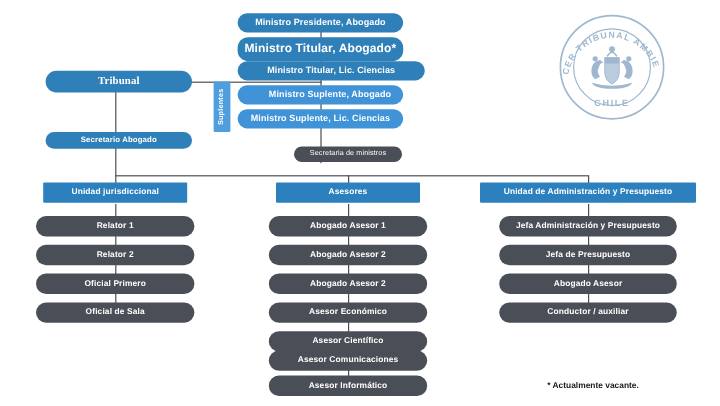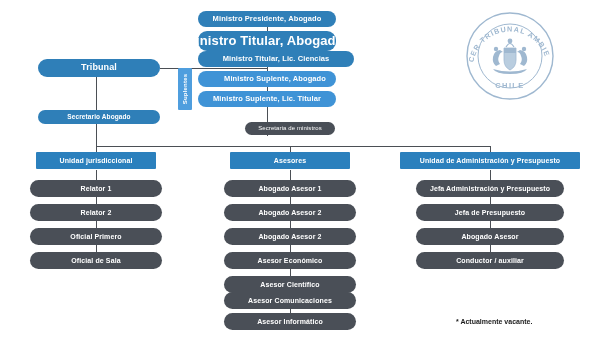--- a/index.html
+++ b/index.html
@@ -111,30 +111,30 @@
       <path d="M60,44 q6,1 7,7 q1,6 -3,9 l-4,-2 q3,-4 1,-8 q-1,-4 -4,-4 z" fill="#9fb8d0"></path>
       <circle cx="36" cy="43" r="2.2" fill="#9fb8d0"></circle>
       <circle cx="64" cy="43" r="2.2" fill="#9fb8d0"></circle>
 
       <path d="M33,63 q17,5 34,0 q-3,5 -17,5 q-14,0 -17,-5 z" fill="#9fb8d0"></path>
       <text x="50" y="82" font-family="Liberation Sans, sans-serif" font-size="7.5" font-weight="bold" fill="#9fb8d0" text-anchor="middle" letter-spacing="1.4">CHILE</text>
     </svg>
   </div>
 
   <div class="node pill blue-d b" style="left:198px;top:11px;width:138px;height:16px;font-size:7.5px;">Ministro Presidente, Abogado</div>
-  <div class="node pill blue-d b" style="left:198px;top:31px;width:138px;height:20px;font-size:13px;">Ministro Titular, Abogado*</div>
+  <div class="node pill blue-d b" style="left:198px;top:31px;width:138px;height:20px;font-size:10px;">Ministro Titular, Abogado*</div>
   <div class="node pill blue-d b" style="left:198px;top:51px;width:156px;height:16px;font-size:7.5px;">Ministro Titular, Lic. Ciencias</div>
   <div class="node pill blue-l b" style="left:198px;top:71px;width:138px;height:16px;font-size:7.5px;padding-left:16px;">Ministro Suplente, Abogado</div>
-  <div class="node pill blue-l b" style="left:198px;top:91px;width:138px;height:16px;font-size:7.5px;">Ministro Suplente, Lic. Titular</div>
+  <div class="node pill blue-l b" style="left:198px;top:91px;width:138px;height:16px;font-size:7.5px;">Ministro Suplente, Lic. Ciencias</div>
 
   <div class="suplentes" style="left:178px;top:68px;width:14px;height:42px;">
     <span>Suplentes</span>
   </div>
 
-  <div class="node pill blue-d b" style="left:38px;top:59px;width:122px;height:18px;font-size:9px;">Tribunal</div>
+  <div class="node pill blue-d b" style="left:38px;top:59px;width:122px;height:18px;font-size:9px;font-family:Liberation Serif, serif;">Tribunal</div>
 
   <div class="node pill blue-d b" style="left:38px;top:110px;width:122px;height:14px;font-size:6.5px;">Secretario Abogado</div>
 
   <div class="node pill slate" style="left:245px;top:122px;width:90px;height:13px;font-size:6px;">Secretaria de ministros</div>
 
   <div class="node unit b" style="left:36px;top:152px;width:120px;height:17px;font-size:7px;">Unidad jurisdiccional</div>
   <div class="node pill slate b" style="left:30px;top:180px;width:132px;height:17px;font-size:7px;">Relator 1</div>
   <div class="node pill slate b" style="left:30px;top:204px;width:132px;height:17px;font-size:7px;">Relator 2</div>
   <div class="node pill slate b" style="left:30px;top:228px;width:132px;height:17px;font-size:7px;">Oficial Primero</div>
   <div class="node pill slate b" style="left:30px;top:252px;width:132px;height:17px;font-size:7px;">Oficial de Sala</div>

